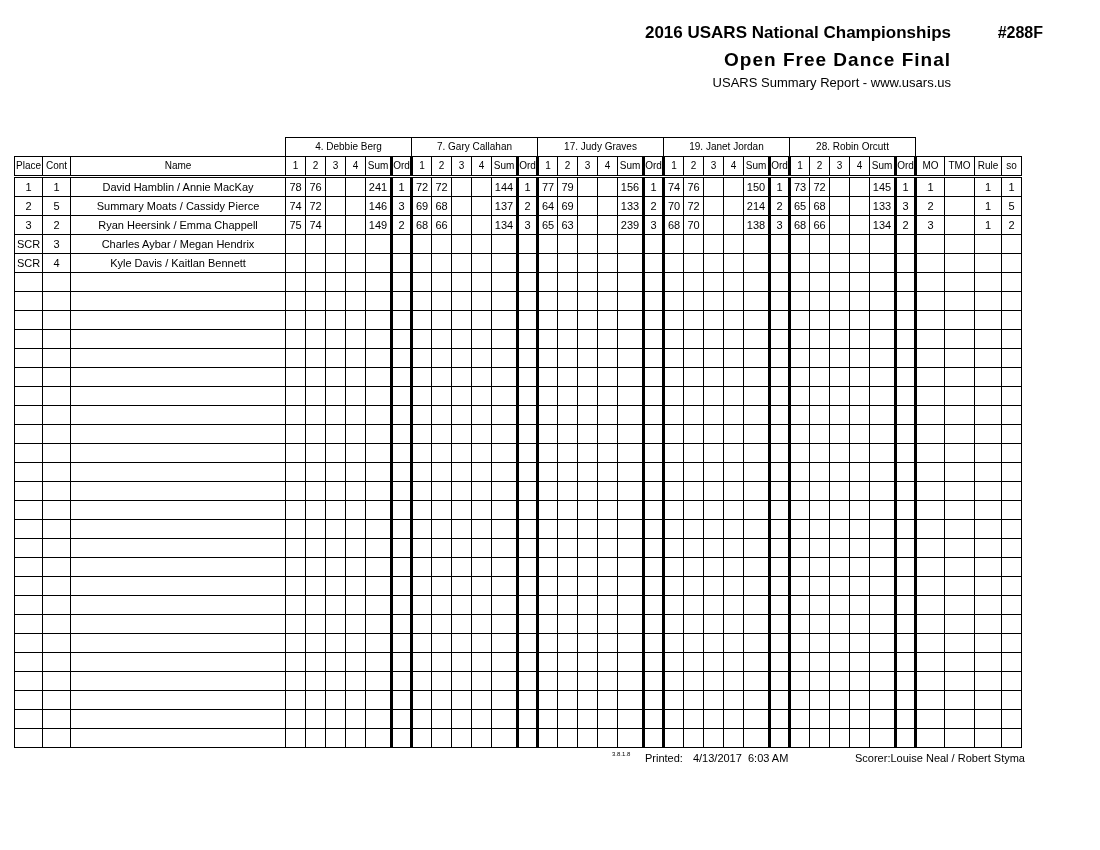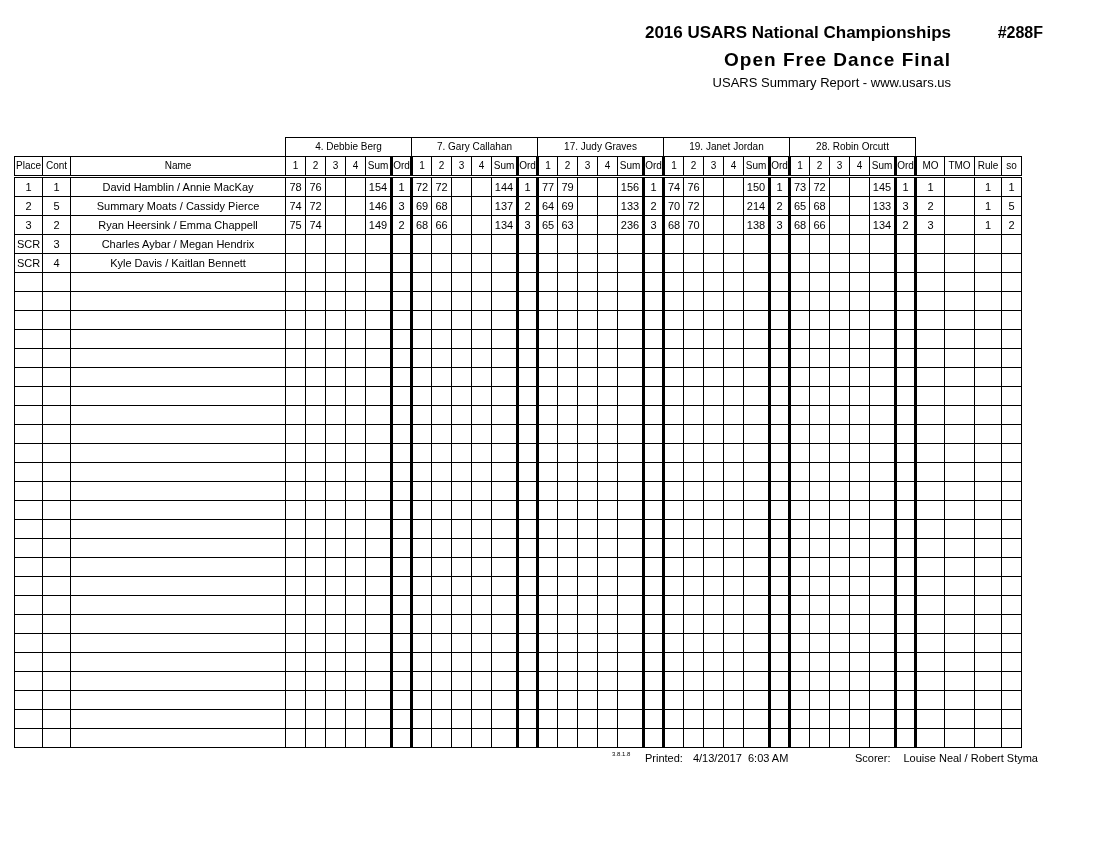--- a/index.html
+++ b/index.html
@@ -34,21 +34,21 @@
   .ord{border-left:3px solid #000 !important;border-right:3px solid #000 !important;}
   td.ord{font-weight:bold;}
   .b{font-weight:bold;}
 
   
   .footer{position:absolute;left:0;top:750px;width:1020px;height:16px;font-size:11px;}
   .version{position:absolute;left:612px;top:1px;font-size:6px;letter-spacing:0;}
   .printed{position:absolute;left:645px;top:2px;white-space:pre;}
   .printed .val{margin-left:10px;white-space:pre;}
   .scorer{position:absolute;left:855px;top:2px;white-space:pre;}
-  .scorer .val{margin-left:13px;white-space:pre;}
+  .scorer .val{margin-left:0;white-space:pre;}
 </style>
 </head>
 <body>
 
 <div class="page">
 
 
   <div class="evnum">#288F</div>
 
   <div class="title-block">
@@ -149,21 +149,21 @@
       </thead>
     <tbody id="tbody">
         <tr>
           <td class="place b">1</td>
           <td class="b">1</td>
           <td class="name b">David Hamblin / Annie MacKay</td>
           <td>78</td>
           <td>76</td>
           <td></td>
           <td></td>
-          <td class="sum">154</td>
+          <td class="sum">241</td>
           <td class="ord">1</td>
           <td>72</td>
           <td>72</td>
           <td></td>
           <td></td>
           <td class="sum">144</td>
           <td class="ord">1</td>
           <td>77</td>
           <td>79</td>
           <td></td>
@@ -239,21 +239,21 @@
           <td>68</td>
           <td>66</td>
           <td></td>
           <td></td>
           <td class="sum">134</td>
           <td class="ord">3</td>
           <td>65</td>
           <td>63</td>
           <td></td>
           <td></td>
-          <td class="sum">236</td>
+          <td class="sum">239</td>
           <td class="ord">3</td>
           <td>68</td>
           <td>70</td>
           <td></td>
           <td></td>
           <td class="sum">138</td>
           <td class="ord">3</td>
           <td>68</td>
           <td>66</td>
           <td></td>

